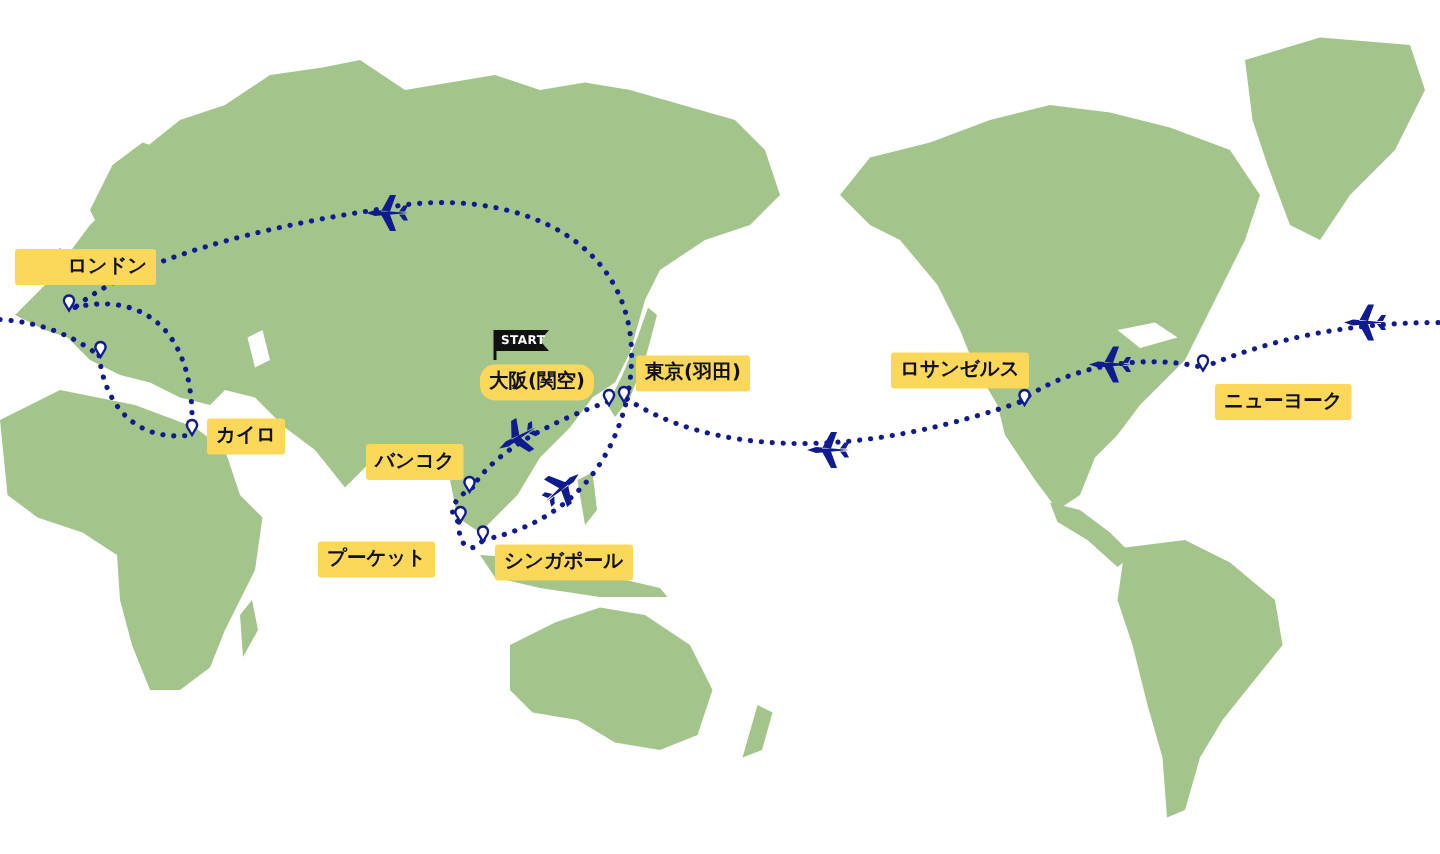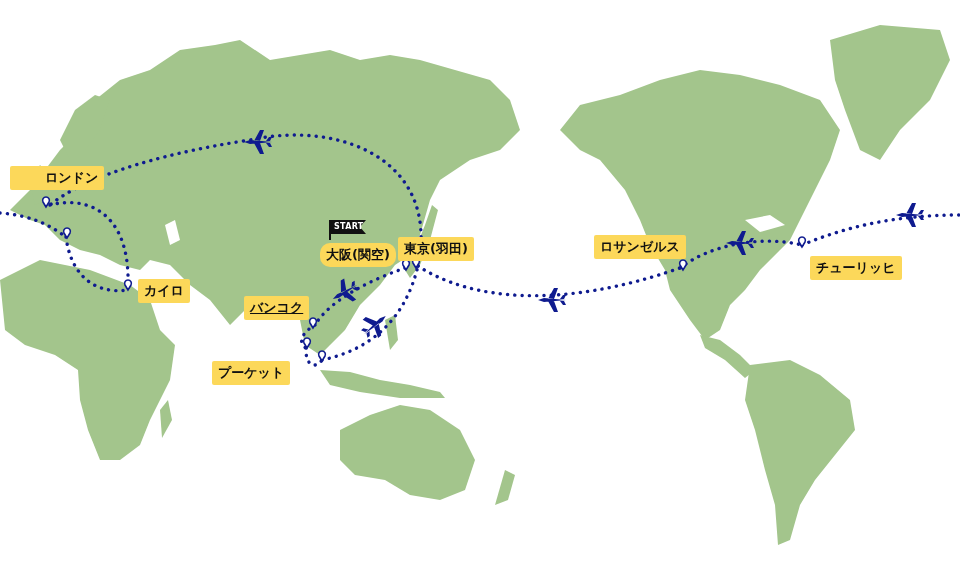--- a/index.html
+++ b/index.html
@@ -97,18 +97,19 @@
       <line x1="330" y1="220" x2="330" y2="240" stroke="#111" stroke-width="2"></line>
       <path d="M330,220 L366,220 L360,227 L366,234 L330,234 Z" fill="#111"></path>
     </g>
   </svg>
 
   <div class="start-flag" style="left:334px;top:221px;color:#fff;font-size:8px;font-weight:bold;line-height:12px;letter-spacing:0.3px;">START</div>
 
   <div class="label" style="left:10px;top:166px;padding-left:35px;">ロンドン</div>
   <div class="label" style="left:138px;top:279px;text-align:center;">カイロ</div>
   <div class="label" style="left:320px;top:243px;border-radius:10px;">大阪(関空)</div>
-  <div class="label" style="left:398px;top:237px;">東京(羽田)</div>
-  <div class="label" style="left:244px;top:296px;text-decoration:underline;">バンコク</div>
+  <div class="label" style="left:424px;top:237px;">東京(羽田)</div>
+  <div class="label" style="left:244px;top:296px;">バンコク</div>
   <div class="label" style="left:212px;top:361px;">プーケット</div>
+  <div class="label" style="left:330px;top:363px;">シンガポール</div>
   <div class="label" style="left:594px;top:235px;">ロサンゼルス</div>
-  <div class="label" style="left:810px;top:256px;">チューリッヒ</div>
+  <div class="label" style="left:810px;top:256px;">ニューヨーク</div>
 </div>
 
 </body></html>

